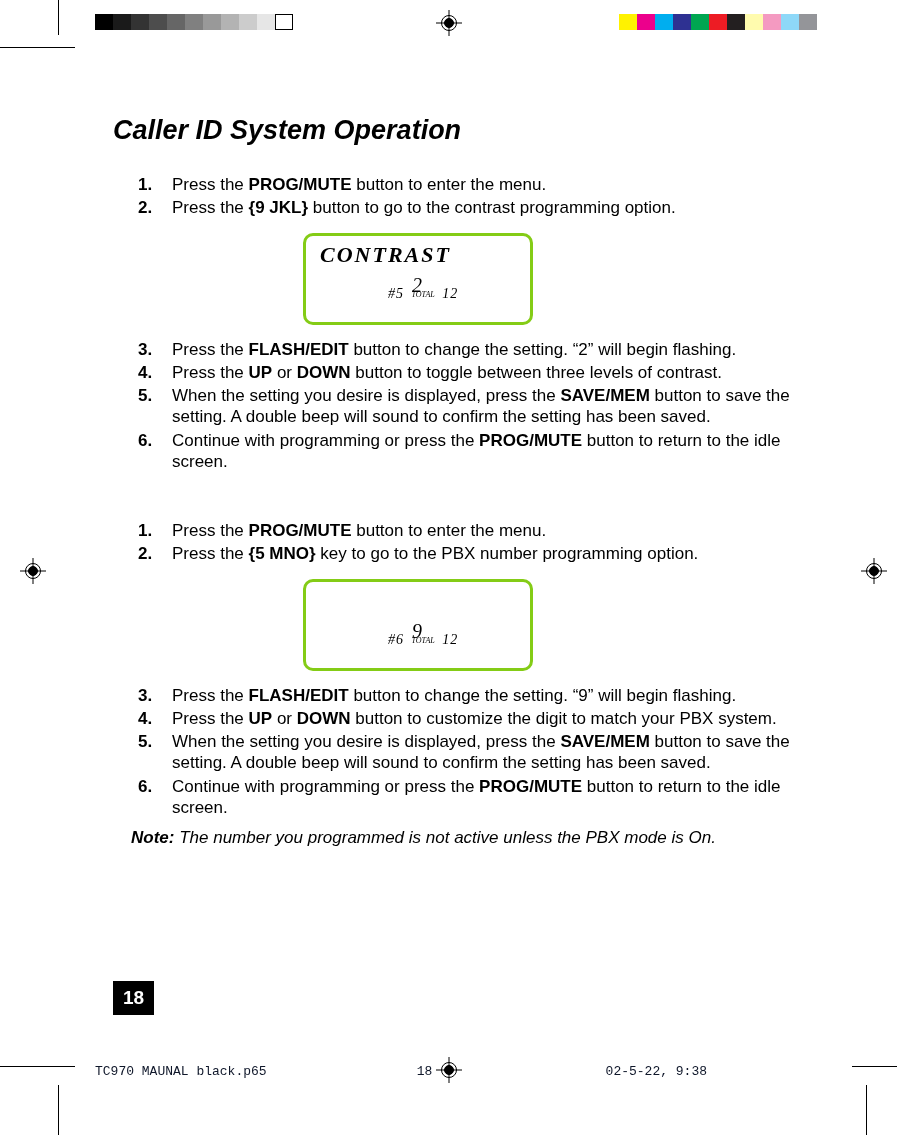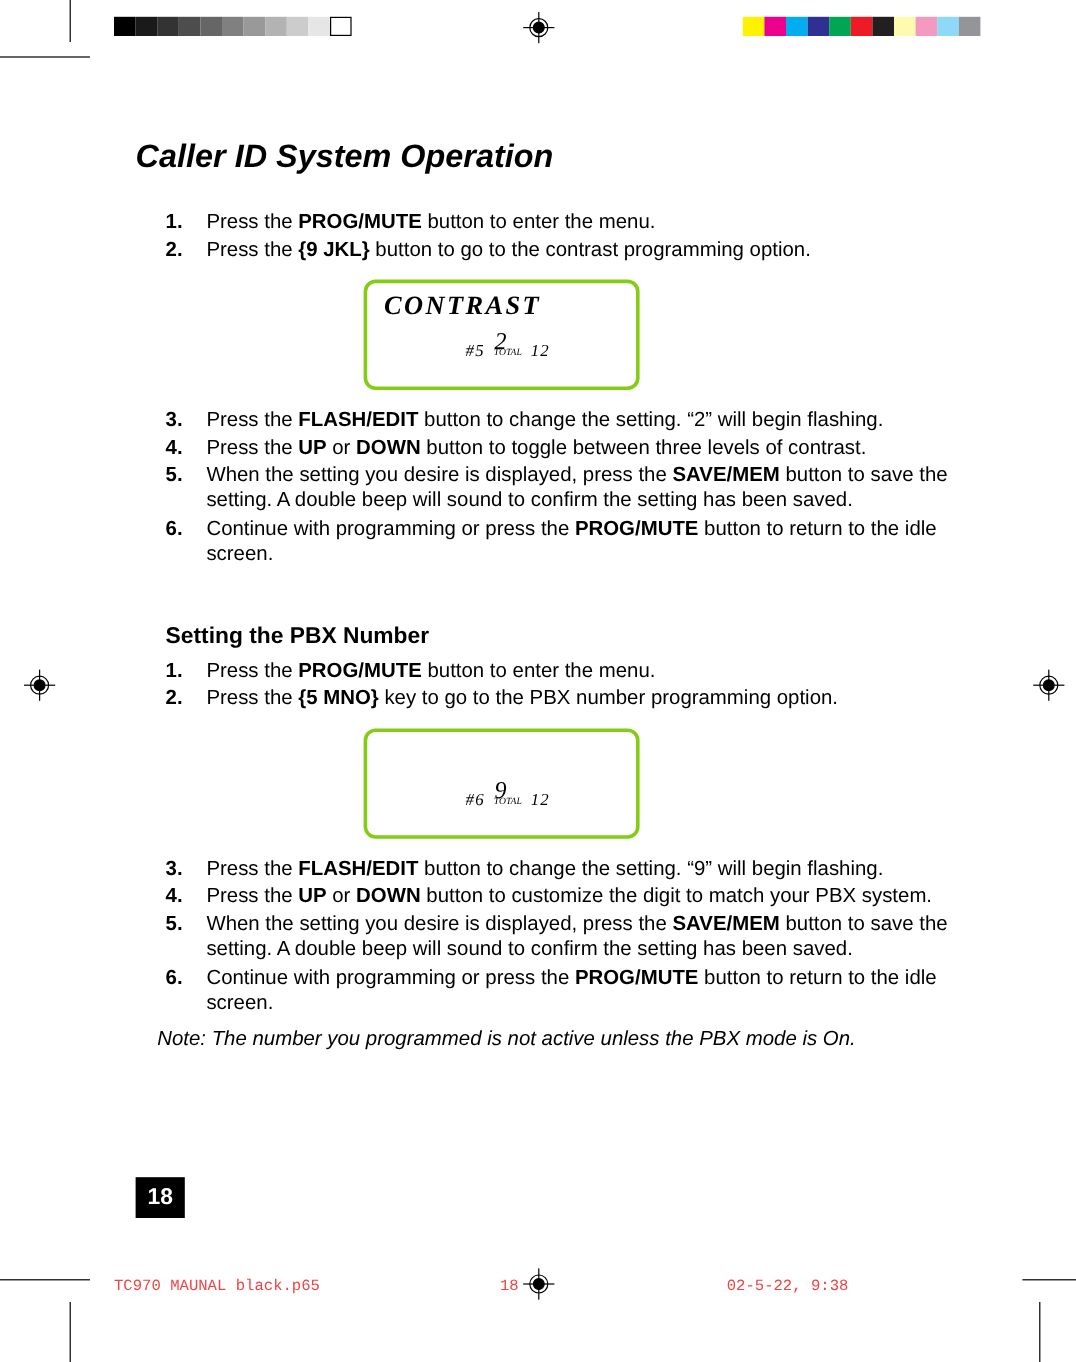--- a/index.html
+++ b/index.html
@@ -97,21 +97,21 @@
   }
   ol.steps li .txt {
     flex: 1 1 auto;
   }
   ol.steps li .txt b { font-weight: bold; }
 
   .note {
     margin: 10px 0 0 18px;
     font-size: 17px;
   }
-  .note .nl { font-weight: normal; font-style: italic; }
+  .note .nl { font-weight: bold; font-style: italic; }
   .note .nt { font-style: italic; }
 
   
   .lcd-wrap {
     margin: 14px 0 14px 190px;
   }
   .lcd {
     width: 230px;
     height: 92px;
     border: 3px solid #84cc16;
@@ -166,21 +166,21 @@
   }
 
   
   .footer {
     position: absolute;
     left: 95px;
     right: 80px;
     bottom: 56px;
     font-family: "Courier New", monospace;
     font-size: 13px;
-    color: #ef4444;
+    color: #0f172a;
     display: flex;
     align-items: center;
   }
   .footer .fn { flex: 0 0 auto; }
   .footer .fp { flex: 0 0 auto; margin-left: 150px; }
   .footer .spacer { flex: 1 1 auto; }
   .footer .fd { flex: 0 0 auto; margin-right: 110px; }
 </style>
 </head>
 <body>
@@ -279,21 +279,20 @@
           <span class="txt">When the setting you desire is displayed, press the <b>SAVE/MEM</b> button to save the setting. A double beep will sound to confirm the setting has been saved.</span>
         </li>
         <li>
           <span class="num">6.</span>
           <span class="txt">Continue with programming or press the <b>PROG/MUTE</b> button to return to the idle screen.</span>
         </li>
       </ol>
 
     <div class="spacer-lg"></div>
 
-    <h2 class="section">Setting the PBX Number</h2>
     <ol class="steps" id="s2a">
         <li>
           <span class="num">1.</span>
           <span class="txt">Press the <b>PROG/MUTE</b> button to enter the menu.</span>
         </li>
         <li>
           <span class="num">2.</span>
           <span class="txt">Press the <b>{5 MNO}</b> key to go to the PBX number programming option.</span>
         </li>
       </ol>

